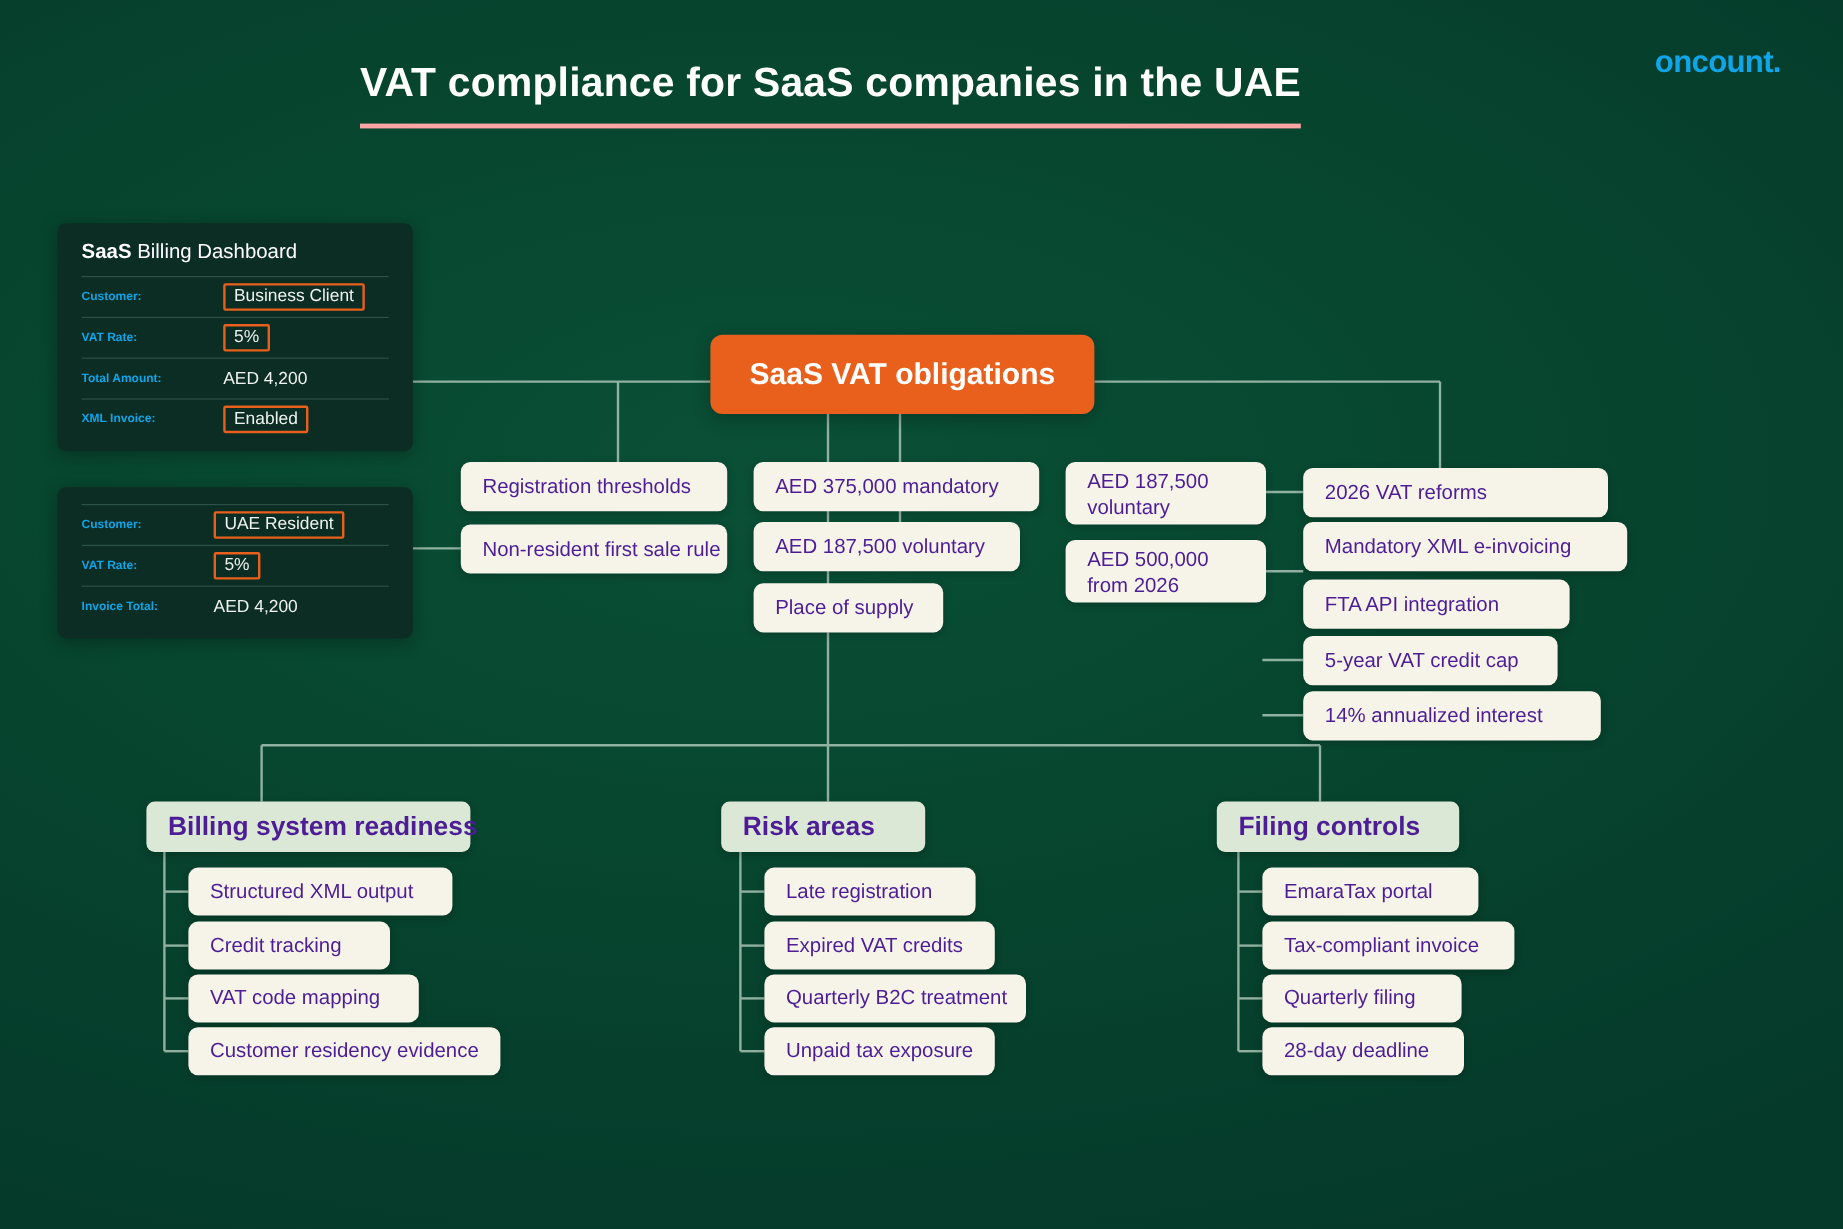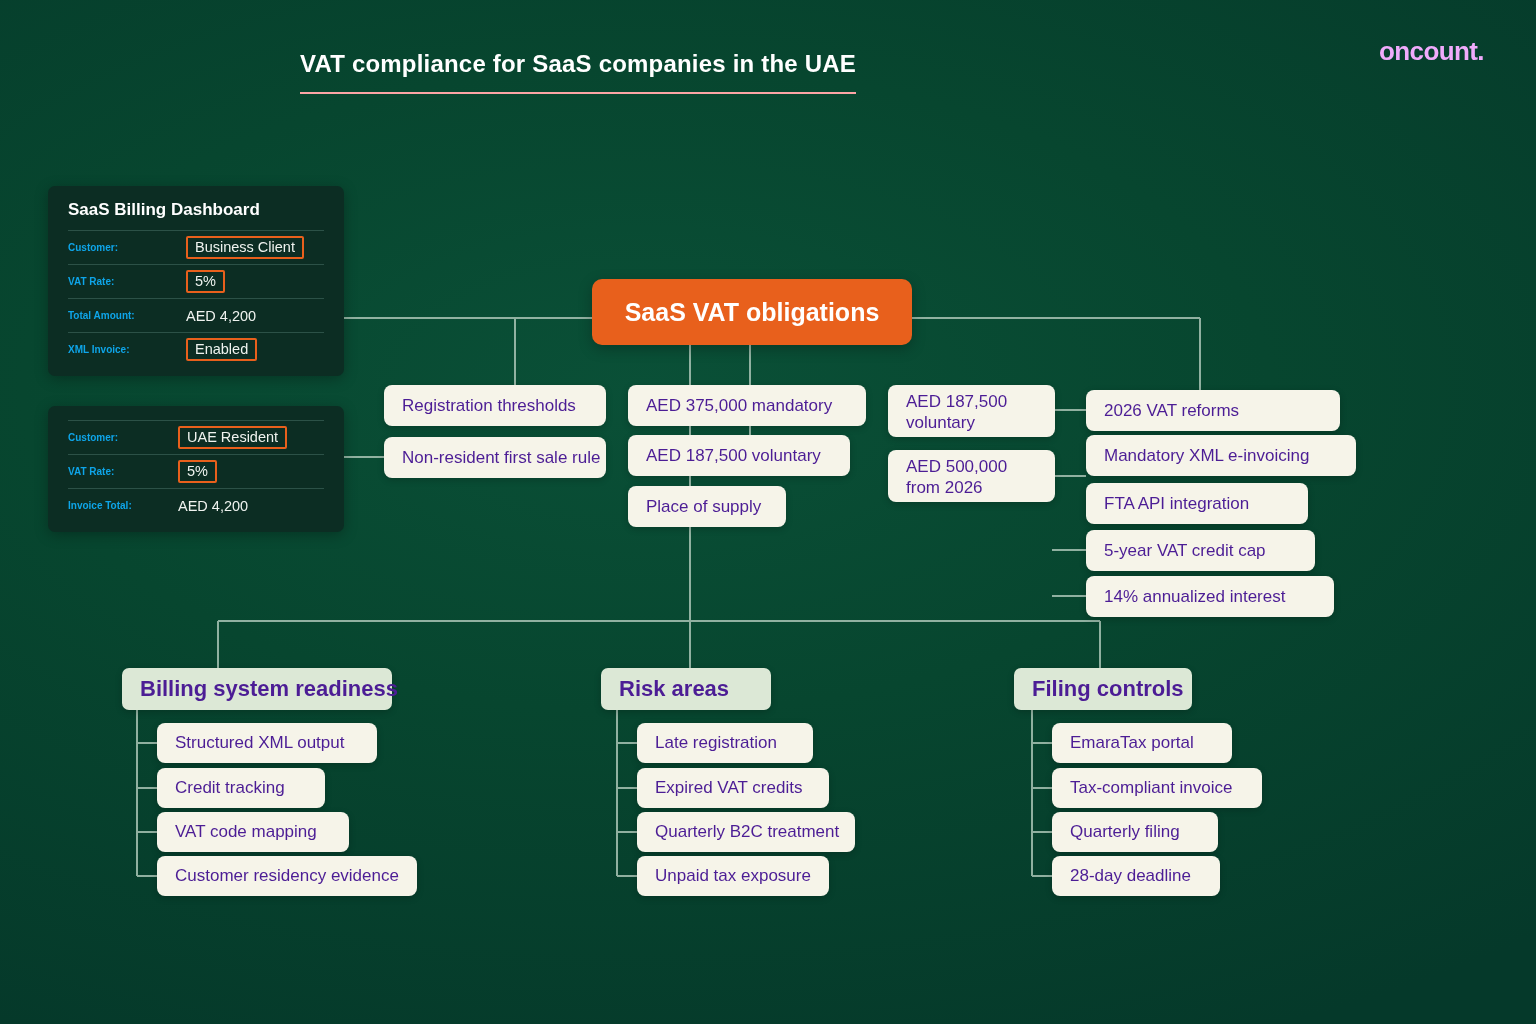--- a/index.html
+++ b/index.html
@@ -12,34 +12,34 @@
     background:
       radial-gradient(ellipse 90% 70% at 42% 38%, #0A5037 0%, #07462F 45%, #05392A 100%),
       #05392A;
     position: relative;
   }
 
   
   .page-title {
     position: absolute;
     left: 300px; top: 50px;
-    font-size: 24px;
+    font-size: 34px;
     font-weight: bold;
     color: #FFFFFF;
     letter-spacing: 0.2px;
     padding-bottom: 14px;
-    border-bottom: 2px solid #fca5a5;
+    border-bottom: 4px solid #fca5a5;
     white-space: nowrap;
   }
   .brand-logo {
     position: absolute;
     right: 52px; top: 36px;
     font-size: 26px;
     font-weight: bold;
-    color: #f0abfc;
+    color: #0ea5e9;
     letter-spacing: -0.6px;
   }
 
   
   .lines { position: absolute; inset: 0; pointer-events: none; }
 
   
   .info-card {
     position: absolute;
     background: #0C2D23;
@@ -47,21 +47,21 @@
     padding: 14px 20px 10px 20px;
     box-shadow: 0 3px 14px rgba(0,0,0,0.28);
   }
   .info-card .card-title {
     font-size: 17px;
     color: #FFFFFF;
     padding-bottom: 10px;
     white-space: nowrap;
   }
   .info-card .card-title b { font-weight: bold; }
-  .info-card .card-title span { font-weight: bold; }
+  .info-card .card-title span { font-weight: normal; }
   .info-row {
     display: flex;
     align-items: center;
     border-top: 1px solid #2C5147;
     height: 34px;
     white-space: nowrap;
   }
   .info-row .lbl {
     font-size: 10px;
     font-weight: bold;
@@ -220,32 +220,32 @@
 <div class="node" style="left:628px; top:385px; width:238px; height:41px;">AED 375,000 mandatory</div>
 <div class="node" style="left:628px; top:435px; width:222px; height:41px;">AED 187,500 voluntary</div>
 <div class="node" style="left:628px; top:486px; width:158px; height:41px;">Place of supply</div>
 
 <div class="node two-line" style="left:888px; top:385px; width:167px; height:52px;">AED 187,500 voluntary</div>
 <div class="node two-line" style="left:888px; top:450px; width:167px; height:52px;">AED 500,000 from 2026</div>
 
 <div class="node" style="left:1086px; top:390px; width:254px; height:41px;">2026 VAT reforms</div>
 <div class="node" style="left:1086px; top:435px; width:270px; height:41px;">Mandatory XML e-invoicing</div>
 <div class="node" style="left:1086px; top:483px; width:222px; height:41px;">FTA API integration</div>
-<div class="node" style="left:1086px; top:530px; width:229px; height:41px;">5-year VAT credit cap</div>
+<div class="node" style="left:1086px; top:530px; width:212px; height:41px;">5-year VAT credit cap</div>
 <div class="node" style="left:1086px; top:576px; width:248px; height:41px;">14% annualized interest</div>
 
 <div class="node section-head" style="left:122px; top:668px; width:270px; height:42px;">Billing system readiness</div>
 <div class="node" style="left:157px; top:723px; width:220px; height:40px;">Structured XML output</div>
 <div class="node" style="left:157px; top:768px; width:168px; height:40px;">Credit tracking</div>
 <div class="node" style="left:157px; top:812px; width:192px; height:40px;">VAT code mapping</div>
 <div class="node" style="left:157px; top:856px; width:260px; height:40px;">Customer residency evidence</div>
 
 <div class="node section-head" style="left:601px; top:668px; width:170px; height:42px;">Risk areas</div>
 <div class="node" style="left:637px; top:723px; width:176px; height:40px;">Late registration</div>
 <div class="node" style="left:637px; top:768px; width:192px; height:40px;">Expired VAT credits</div>
 <div class="node" style="left:637px; top:812px; width:218px; height:40px;">Quarterly B2C treatment</div>
 <div class="node" style="left:637px; top:856px; width:192px; height:40px;">Unpaid tax exposure</div>
 
-<div class="node section-head" style="left:1014px; top:668px; width:178px; height:42px;">Filing controls</div>
+<div class="node section-head" style="left:1014px; top:668px; width:202px; height:42px;">Filing controls</div>
 <div class="node" style="left:1052px; top:723px; width:180px; height:40px;">EmaraTax portal</div>
 <div class="node" style="left:1052px; top:768px; width:210px; height:40px;">Tax-compliant invoice</div>
 <div class="node" style="left:1052px; top:812px; width:166px; height:40px;">Quarterly filing</div>
 <div class="node" style="left:1052px; top:856px; width:168px; height:40px;">28-day deadline</div>
 
 </body></html>

